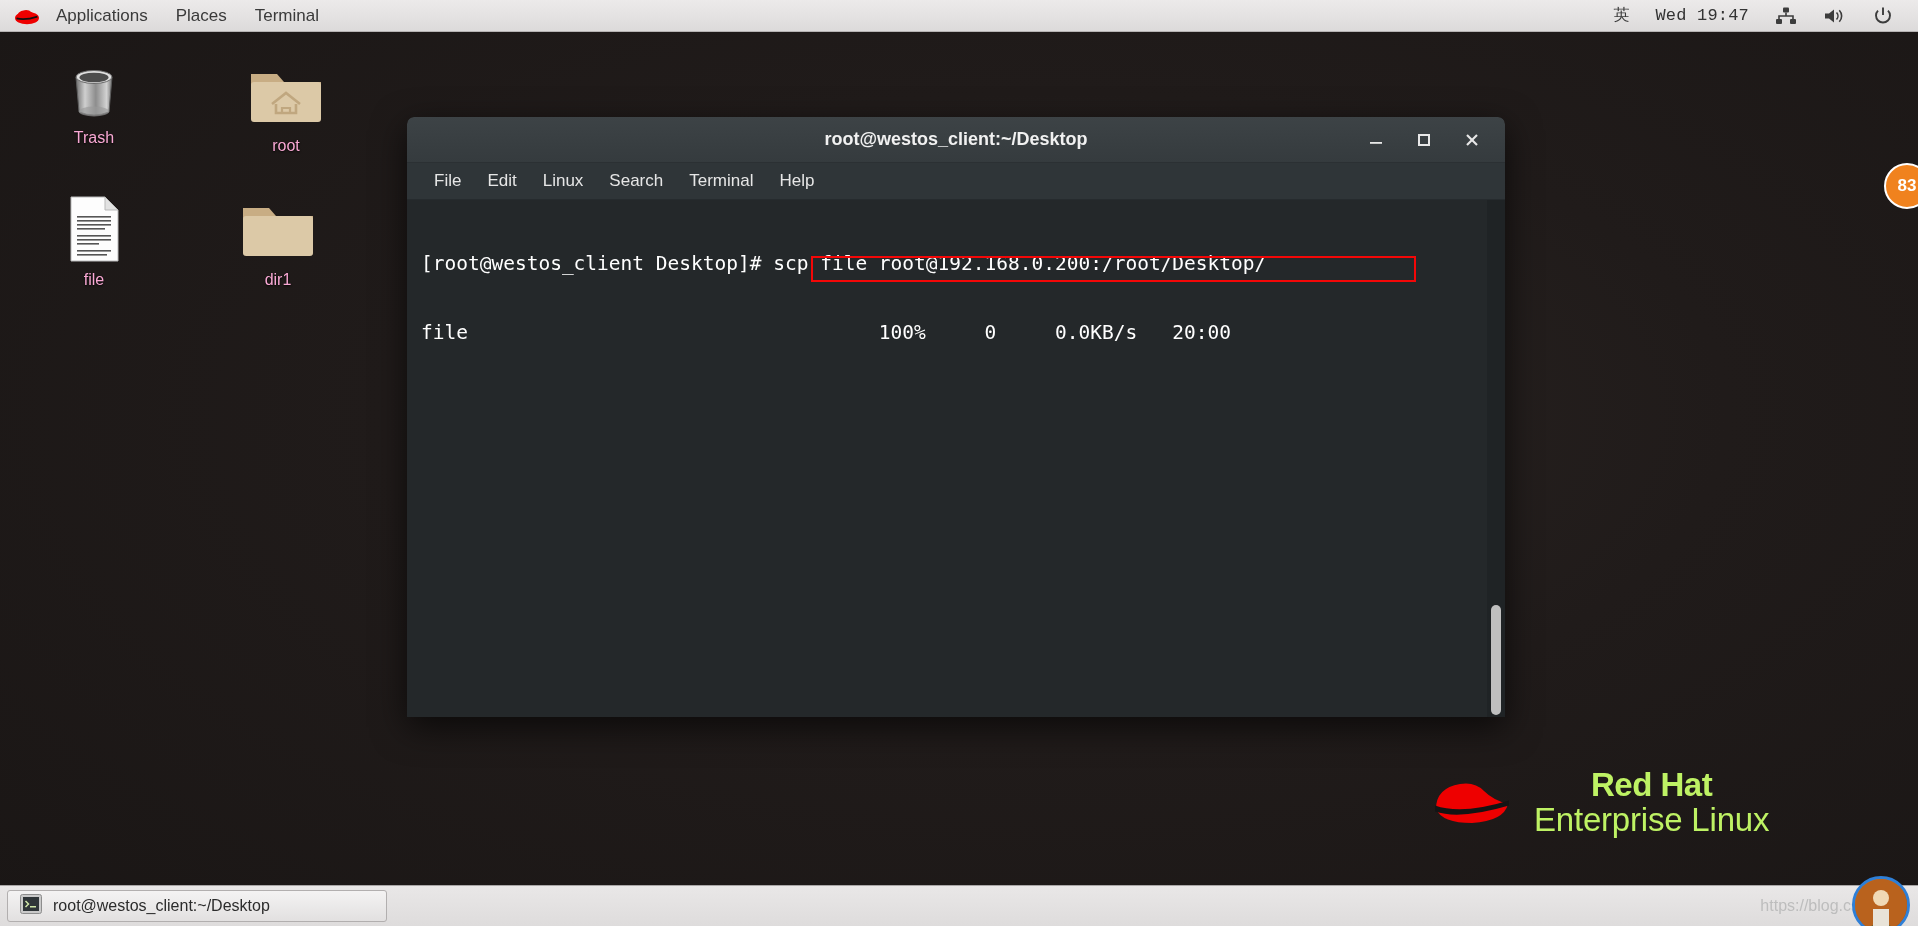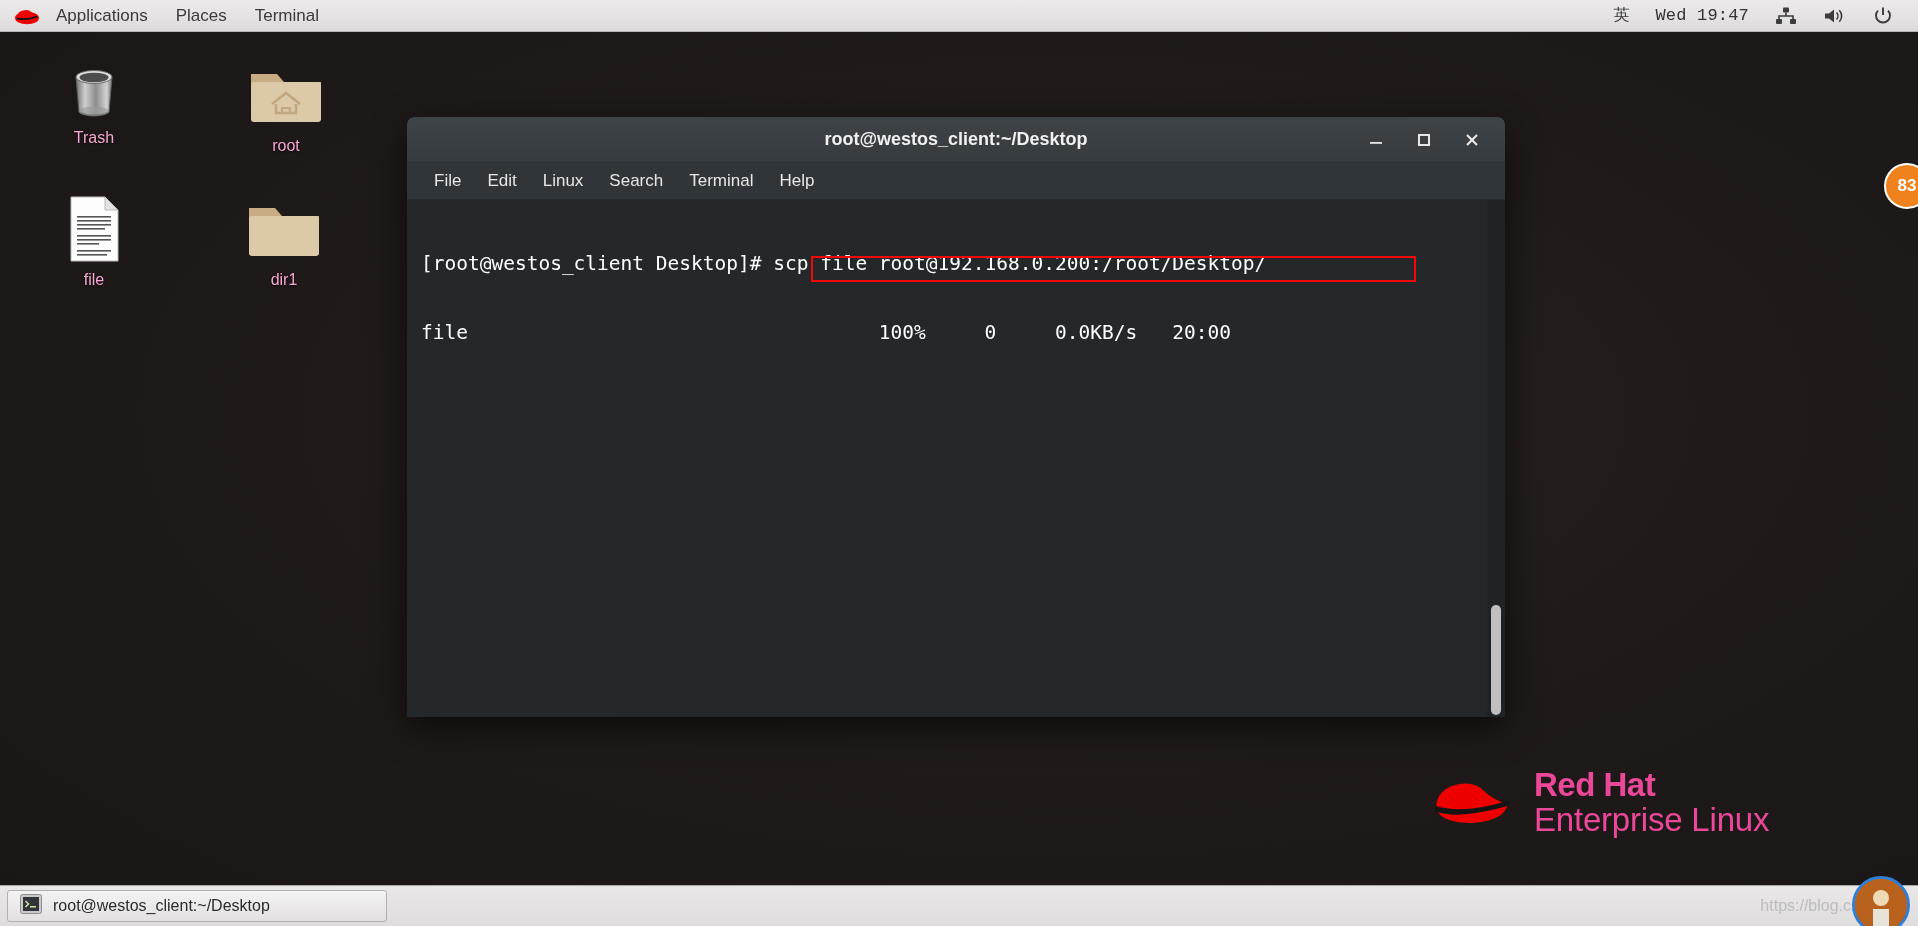--- a/index.html
+++ b/index.html
@@ -201,22 +201,23 @@
   #rhel-brand {
     position: absolute;
     left: 1430px;
     top: 768px;
     display: flex;
     align-items: center;
     gap: 20px;
     z-index: 10;
   }
   #rhel-brand .txt {
-    color: #ec4899;
+    color: #bef264;
     line-height: 1.05;
+    text-align: center;
   }
   #rhel-brand .l1 { font-size: 33px; font-weight: bold; letter-spacing: -0.5px;}
   #rhel-brand .l2 { font-size: 33px; letter-spacing: -0.2px; }
 
   
   #taskbar {
     position: absolute;
     left: 0; bottom: 0;
     width: 1918px; height: 41px;
     background: linear-gradient(to bottom, #e9e7e7 0%, #dedcdc 100%);
@@ -376,21 +377,21 @@
           <rect x="12" y="45" width="34" height="1.6"></rect>
           <rect x="12" y="49" width="22" height="1.6"></rect>
           <rect x="12" y="56" width="34" height="1.6"></rect>
           <rect x="12" y="60" width="30" height="1.6"></rect>
         </g>
       </svg>
     </div>
     <span class="cap">file</span>
   </div>
 
-  <div class="desk-icon" style="left:228px; top:188px;">
+  <div class="desk-icon" style="left:222px; top:188px;">
     <div class="glyph">
       <svg width="78" height="66" viewBox="0 0 78 66">
         <path d="M4 10 h26 l7 8 h37 v8 H4 Z" fill="#c8ad84"></path>
         <rect x="4" y="18" width="70" height="40" rx="3" fill="#dcc9a7"></rect>
       </svg>
     </div>
     <span class="cap">dir1</span>
   </div>
 
   <div id="badge-83">83</div>

